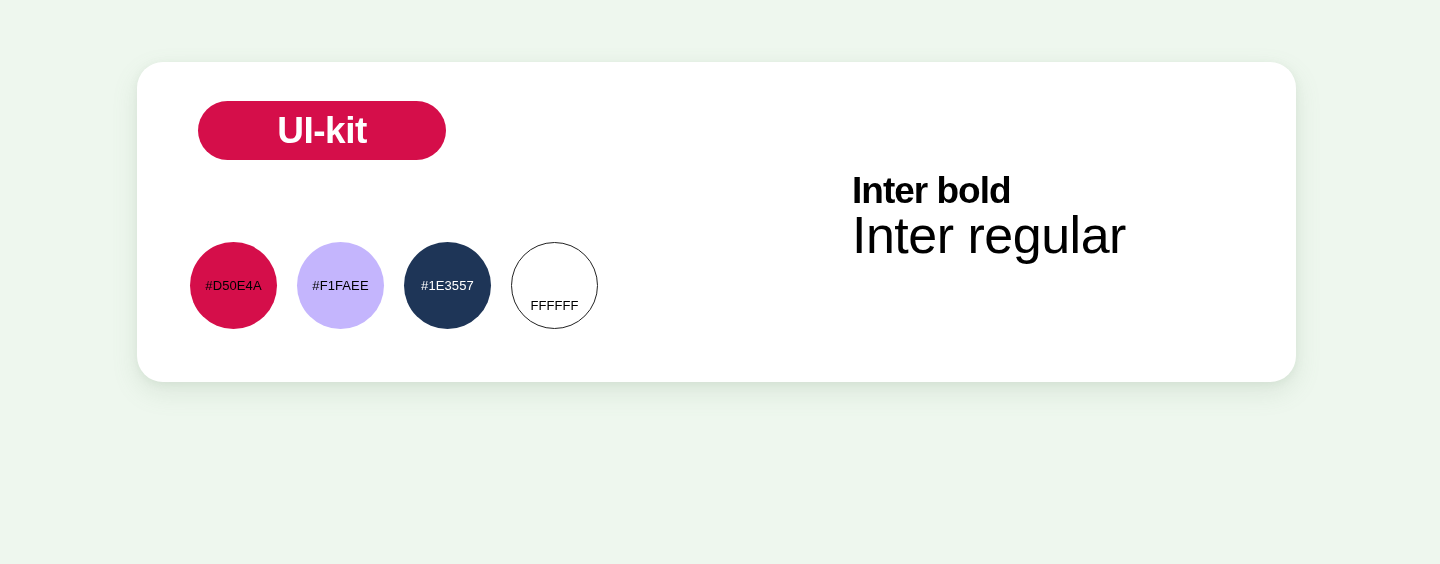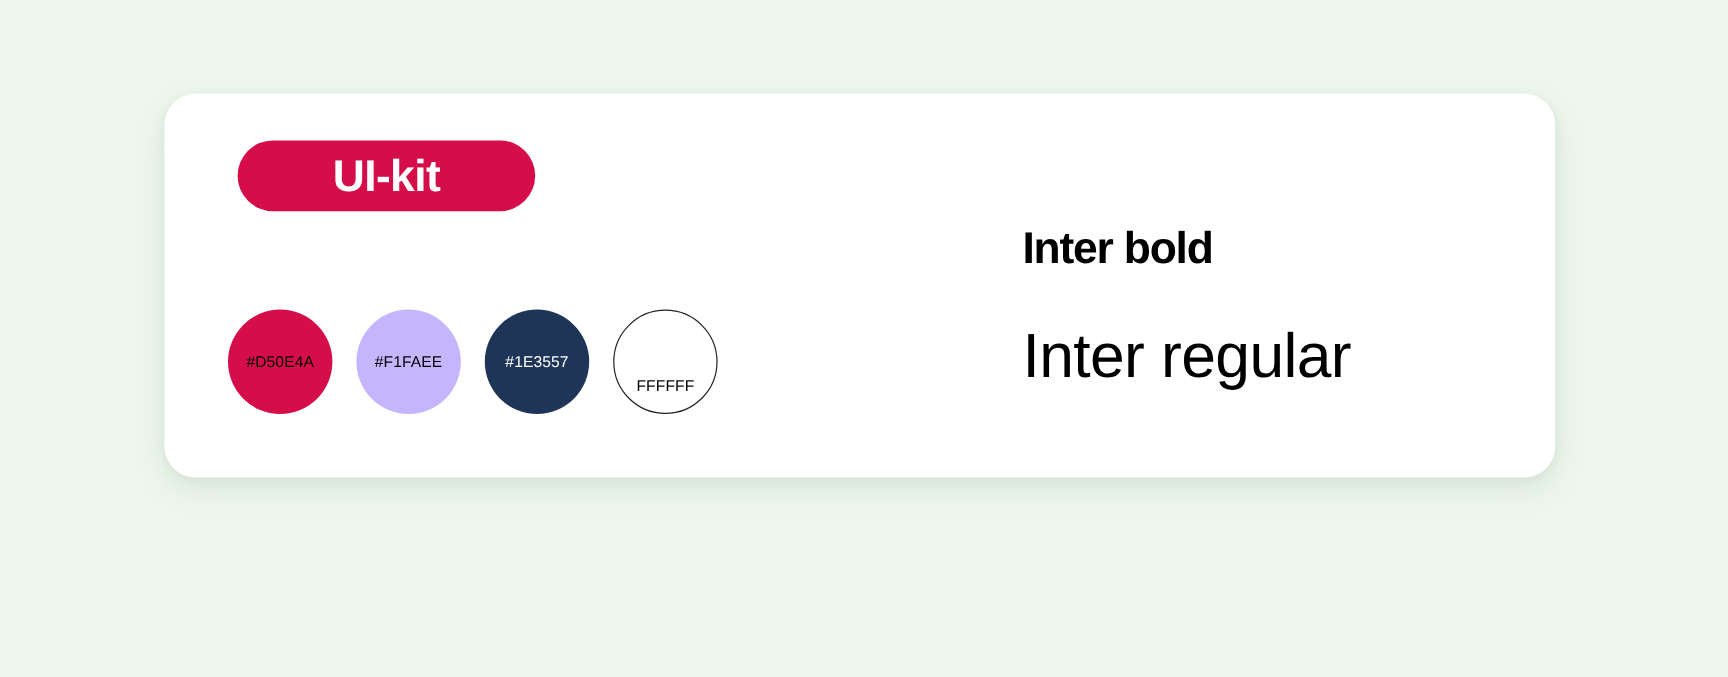--- a/index.html
+++ b/index.html
@@ -10,21 +10,21 @@
     width: 1440px;
     height: 564px;
     background: #eef7ee;
     font-family: "Liberation Sans", sans-serif;
     overflow: hidden;
   }
 
   #ui-kit-card {
     position: absolute;
     left: 137px;
-    top: 78px;
+    top: 62px;
     width: 1159px;
     height: 320px;
     background: #ffffff;
     border-radius: 26px;
     box-shadow: 0 10px 26px rgba(120, 150, 120, 0.16),
                 0 2px 8px rgba(120, 150, 120, 0.10);
   }
 
   #ui-kit-pill {
     position: absolute;
@@ -91,21 +91,20 @@
   }
   #specimen-bold {
     font-size: 37px;
     font-weight: bold;
     letter-spacing: -1px;
   }
   #specimen-regular {
     font-size: 52px;
     font-weight: normal;
     letter-spacing: -0.5px;
-    margin-top: 46px;
   }
 </style>
 </head>
 <body style="background: rgb(238, 247, 238);">
 
 <div id="ui-kit-card" style="background: rgb(255, 255, 255);">
 
   <button id="ui-kit-pill" style="background: rgb(213, 14, 74);">
     <span class="pill-label" style="color: rgb(255, 255, 255);">UI-kit</span>
   </button>

